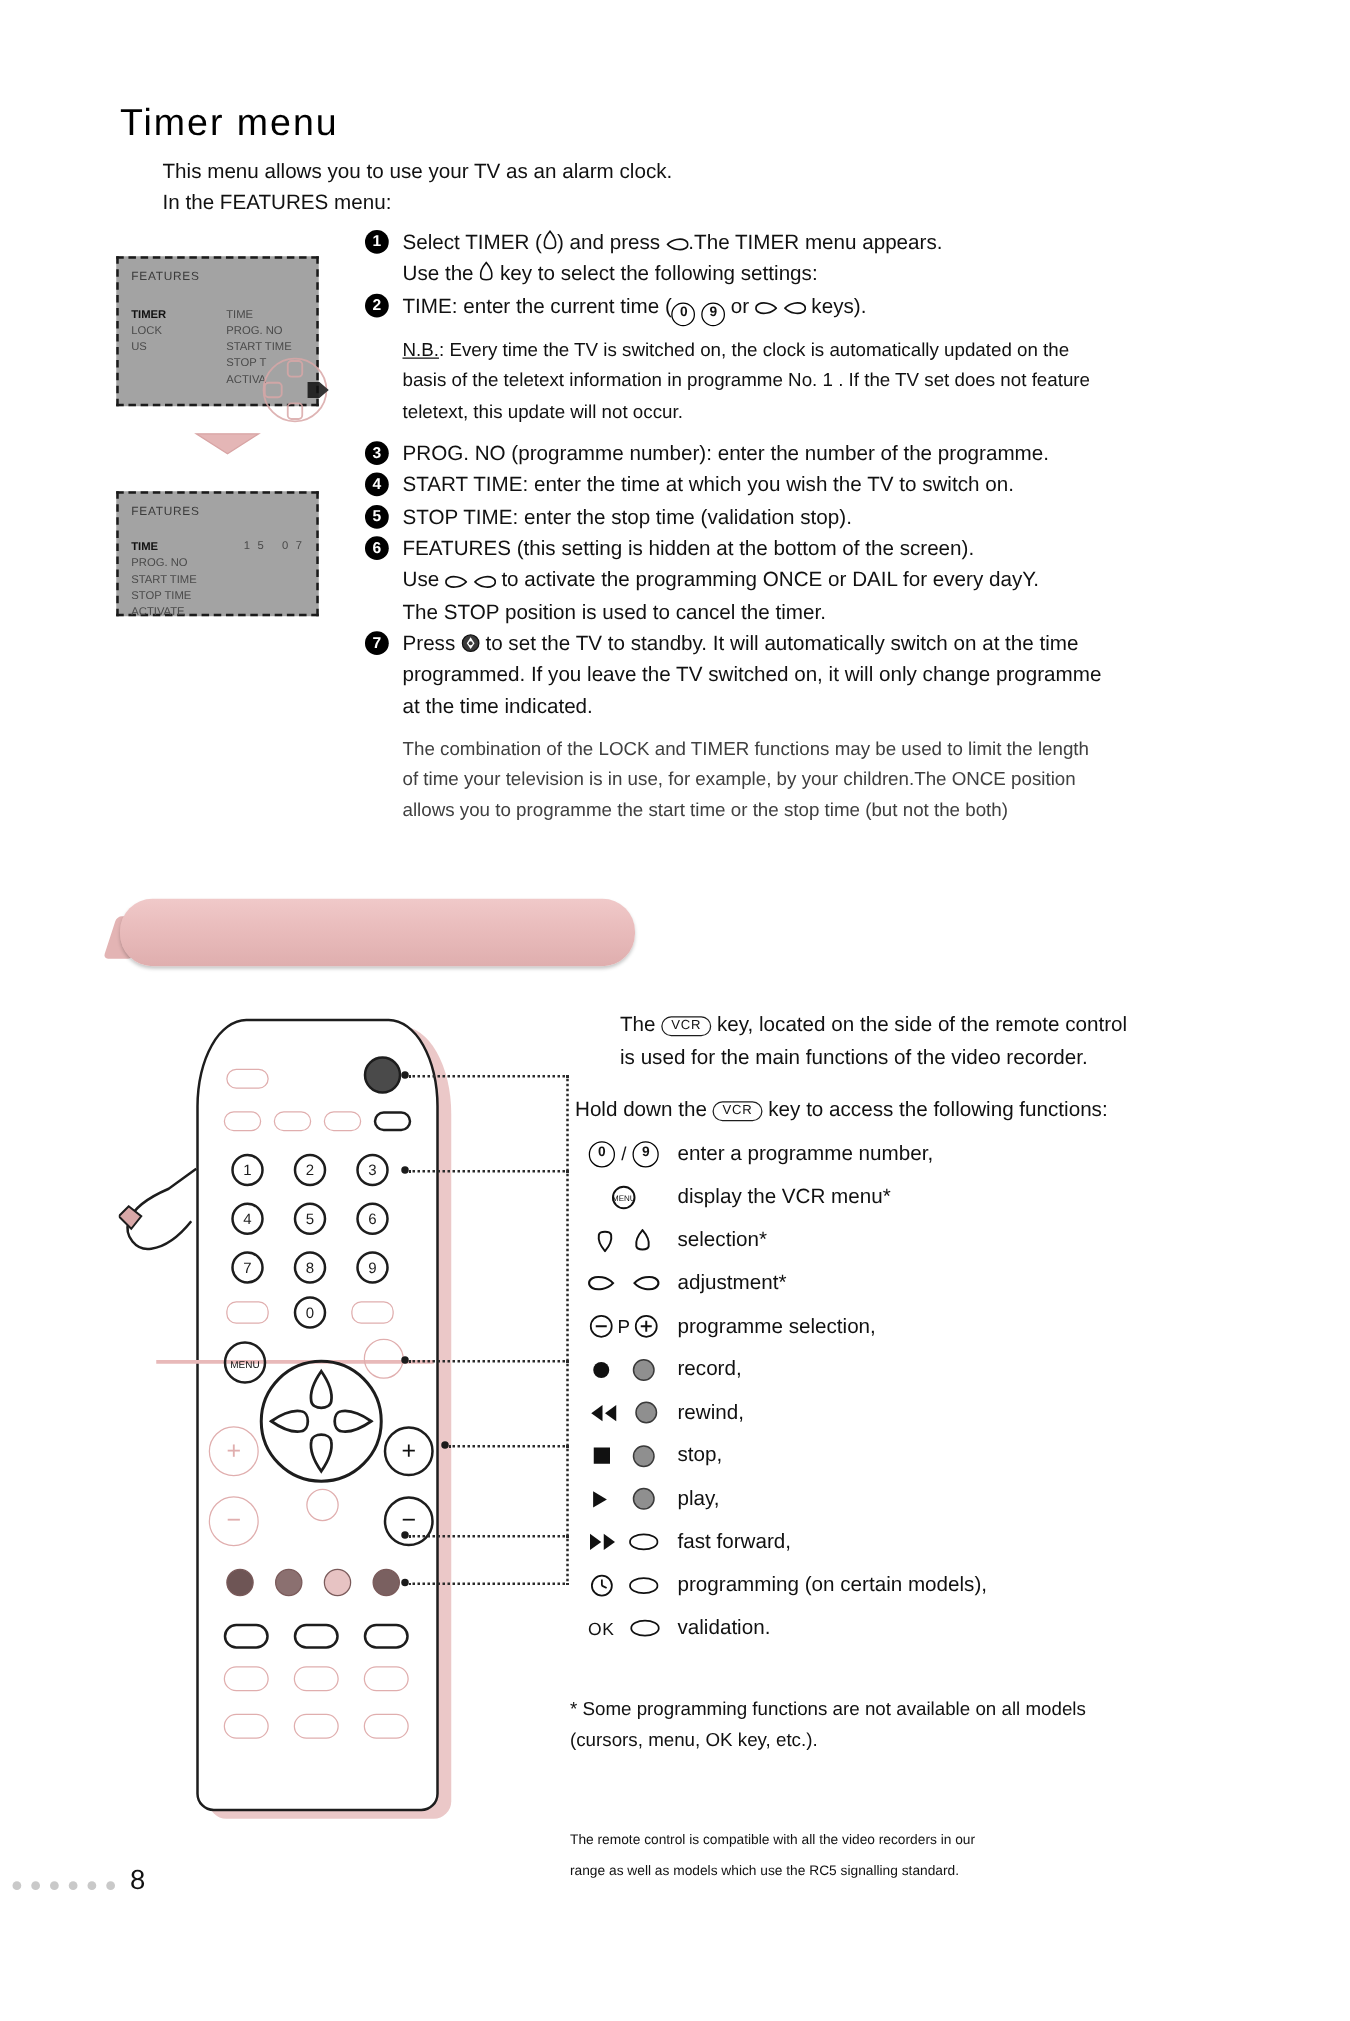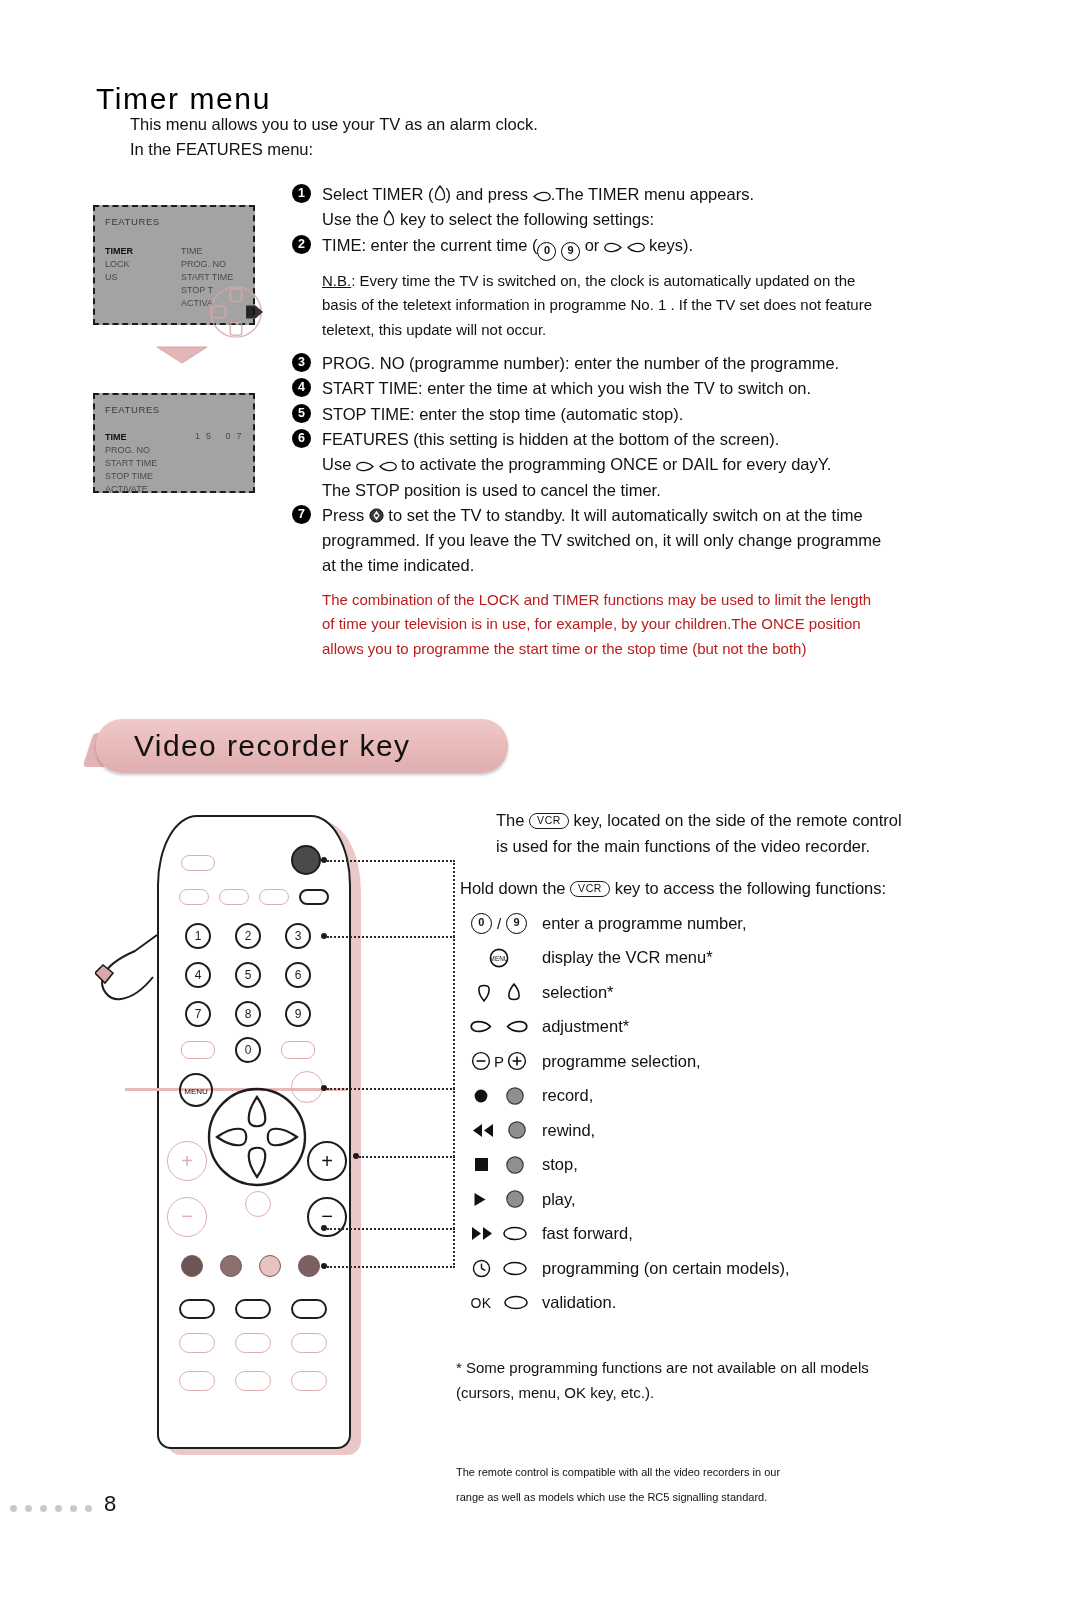--- a/index.html
+++ b/index.html
@@ -13,21 +13,21 @@
     -webkit-font-smoothing:antialiased;
   }
   .page{position:absolute;left:0;top:0;width:1080px;height:1617px;}
 
   
   .h1{
     position:absolute;left:96px;top:82px;
     font-size:30px;letter-spacing:1.6px;font-weight:400;color:#000;
   }
   .intro{
-    position:absolute;left:130px;top:112px;width:560px;
+    position:absolute;left:130px;top:125px;width:560px;
     font-size:16.5px;line-height:25px;color:#111;
   }
   .intro div{white-space:nowrap;}
 
   
   .tvscreen{
     position:absolute;
     border:2px dashed #1b1b1b;
     background:#a3a3a3;
     box-sizing:border-box;
@@ -52,21 +52,21 @@
   .step{position:relative;font-size:16.5px;line-height:25.3px;color:#111;}
   .bullet{
     display:inline-block;position:absolute;left:0;top:2px;
     width:19px;height:19px;border-radius:50%;background:#000;color:#fff;
     font-size:12.5px;font-weight:bold;text-align:center;line-height:19px;
   }
   .step .txt{display:block;padding-left:30px;}
   .sub{display:block;padding-left:30px;font-size:16.5px;line-height:25.3px;}
   .nb{padding-left:30px;font-size:15px;line-height:24.5px;color:#111;}
   .nb u{text-decoration:underline;}
-  .note{padding-left:30px;font-size:15px;line-height:24.6px;color:#b91c1c;}
+  .note{padding-left:30px;font-size:15px;line-height:24.6px;color:#404040;}
 
   
   .g{display:inline-block;vertical-align:-2px;}
   .g-updown{width:12px;height:17px;}
   .g-right{width:18px;height:11px;}
   .g-left{width:18px;height:11px;}
   .g-num{
     display:inline-block;width:17px;height:17px;border:1.6px solid #000;border-radius:50%;
     font-size:11px;line-height:15px;text-align:center;vertical-align:-3px;font-weight:bold;
   }
@@ -226,21 +226,21 @@
       <span class="txt">PROG. NO (programme number): enter the number of the programme.</span>
     </div>
 
     <div class="step">
       <span class="bullet">4</span>
       <span class="txt">START TIME: enter the time at which you wish the TV to switch on.</span>
     </div>
 
     <div class="step">
       <span class="bullet">5</span>
-      <span class="txt">STOP TIME: enter the stop time (automatic stop).</span>
+      <span class="txt">STOP TIME: enter the stop time (validation stop).</span>
     </div>
 
     <div class="step">
       <span class="bullet">6</span>
       <span class="txt">FEATURES (this setting is hidden at the bottom of the screen).</span>
       <span class="sub"><span>Use </span><svg class="g g-left" viewBox="0 0 18 11">
             <path d="M17 5.5 C13 1 6 0.6 3 2.2 C0 3.8 0 7.2 3 8.8 C6 10.4 13 10 17 5.5 Z" fill="none" stroke="#111" stroke-width="1.3"></path>
           </svg><span>&nbsp;</span><svg class="g g-right" viewBox="0 0 18 11">
             <path d="M1 5.5 C5 1 12 0.6 15 2.2 C18 3.8 18 7.2 15 8.8 C12 10.4 5 10 1 5.5 Z" fill="none" stroke="#111" stroke-width="1.3"></path>
           </svg><span> to activate the programming ONCE or  DAIL for every dayY.</span></span>
@@ -261,21 +261,20 @@
     <div class="note" style="margin-top:9px;">
       <div style="white-space:nowrap;">The combination of the LOCK and TIMER functions may be used to limit the length</div>
       <div style="white-space:nowrap;">of time your television is in use, for example, by your children.The ONCE position</div>
       <div style="white-space:nowrap;">allows you to programme the start time or the stop time (but not the both)</div>
     </div>
   </div>
 
   <div class="banner-wrap">
     <div class="banner-tail"></div>
     <div class="banner"></div>
-    <div class="banner-txt">Video recorder key</div>
   </div>
 
   <div class="remote-area">
     <div class="remote-body"></div>
     <div class="pinkline"></div>
 
     <svg class="hand" viewBox="0 0 70 90">
       <path d="M62 10 L40 26 C26 32 12 40 8 52 C4 64 14 76 26 74 C40 72 50 62 58 52" fill="none" stroke="#1d1d1d" stroke-width="2"></path>
       <path d="M8 40 L0 48 L10 58 L18 48 Z" fill="#d9a8a8" stroke="#1d1d1d" stroke-width="1.6"></path>
     </svg>

